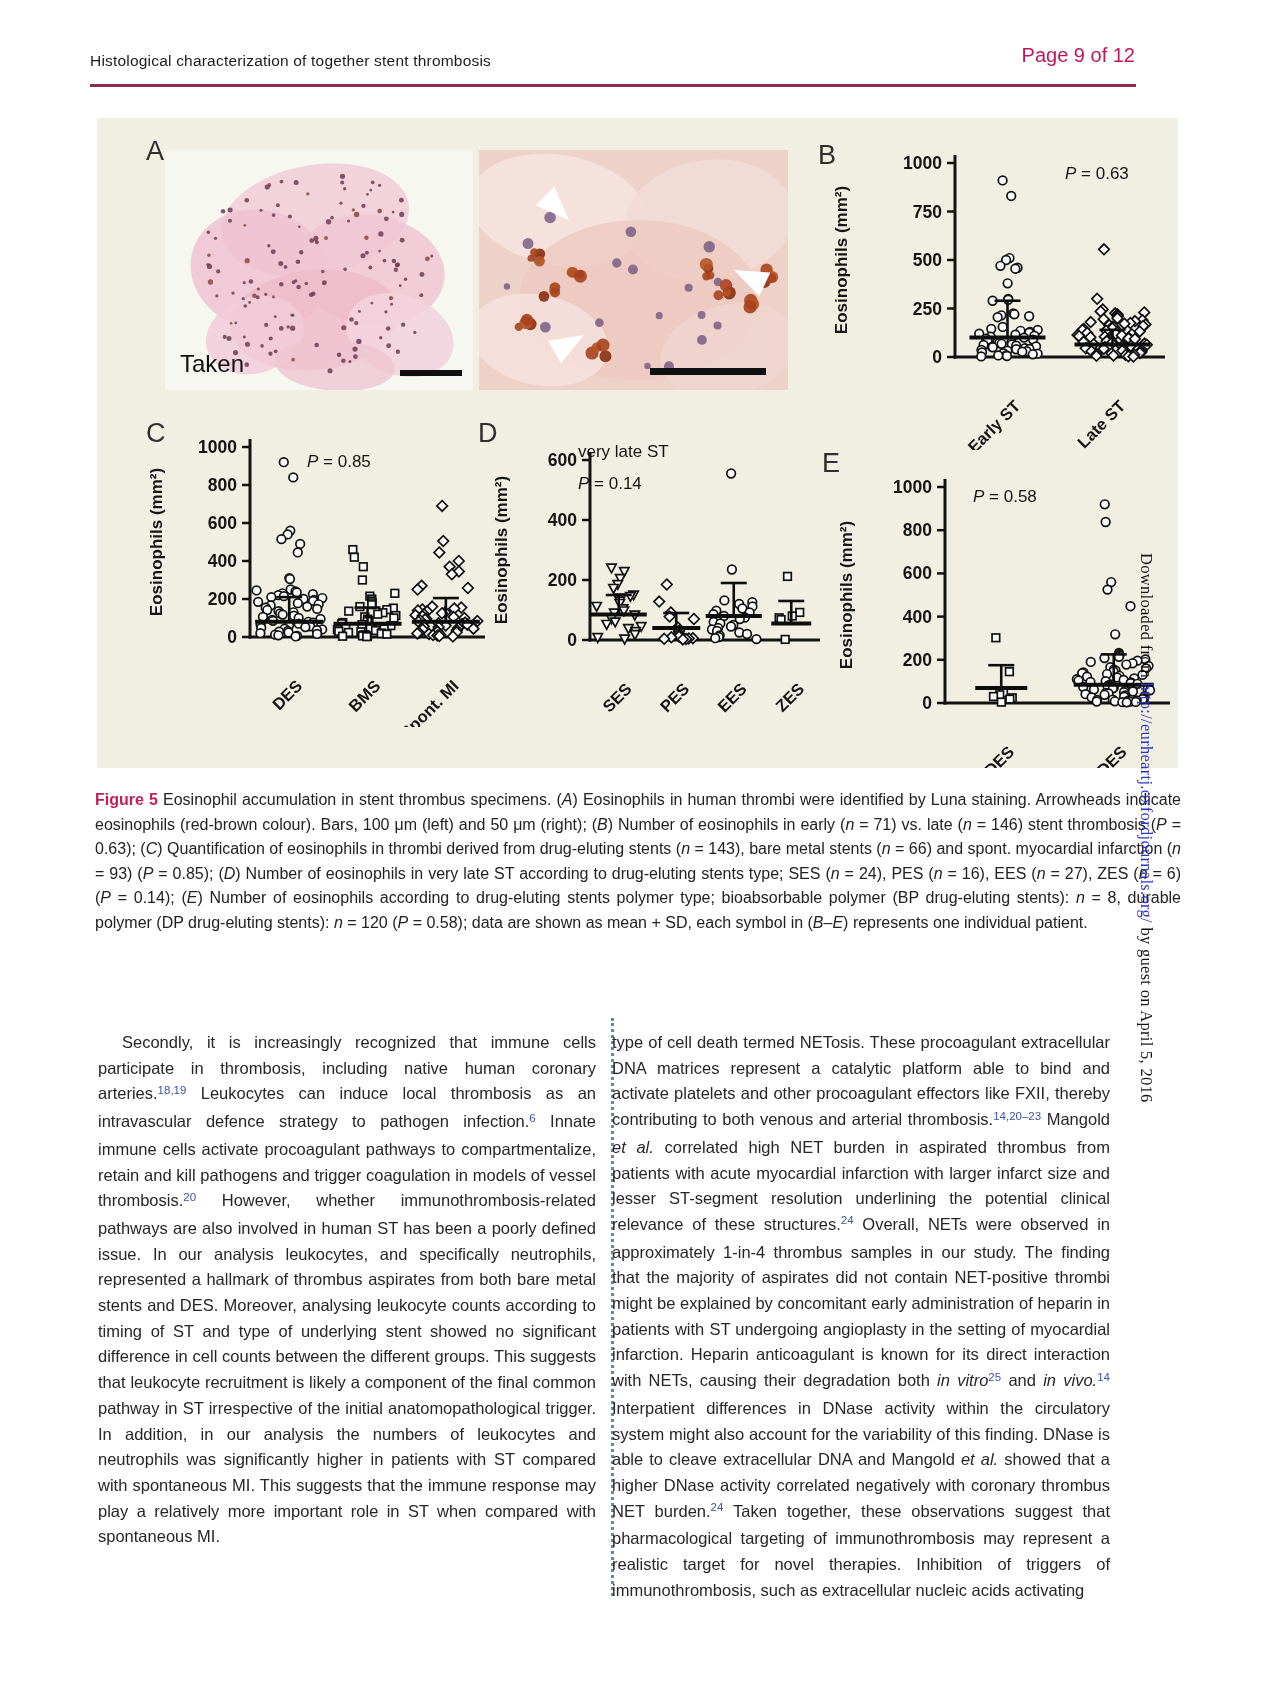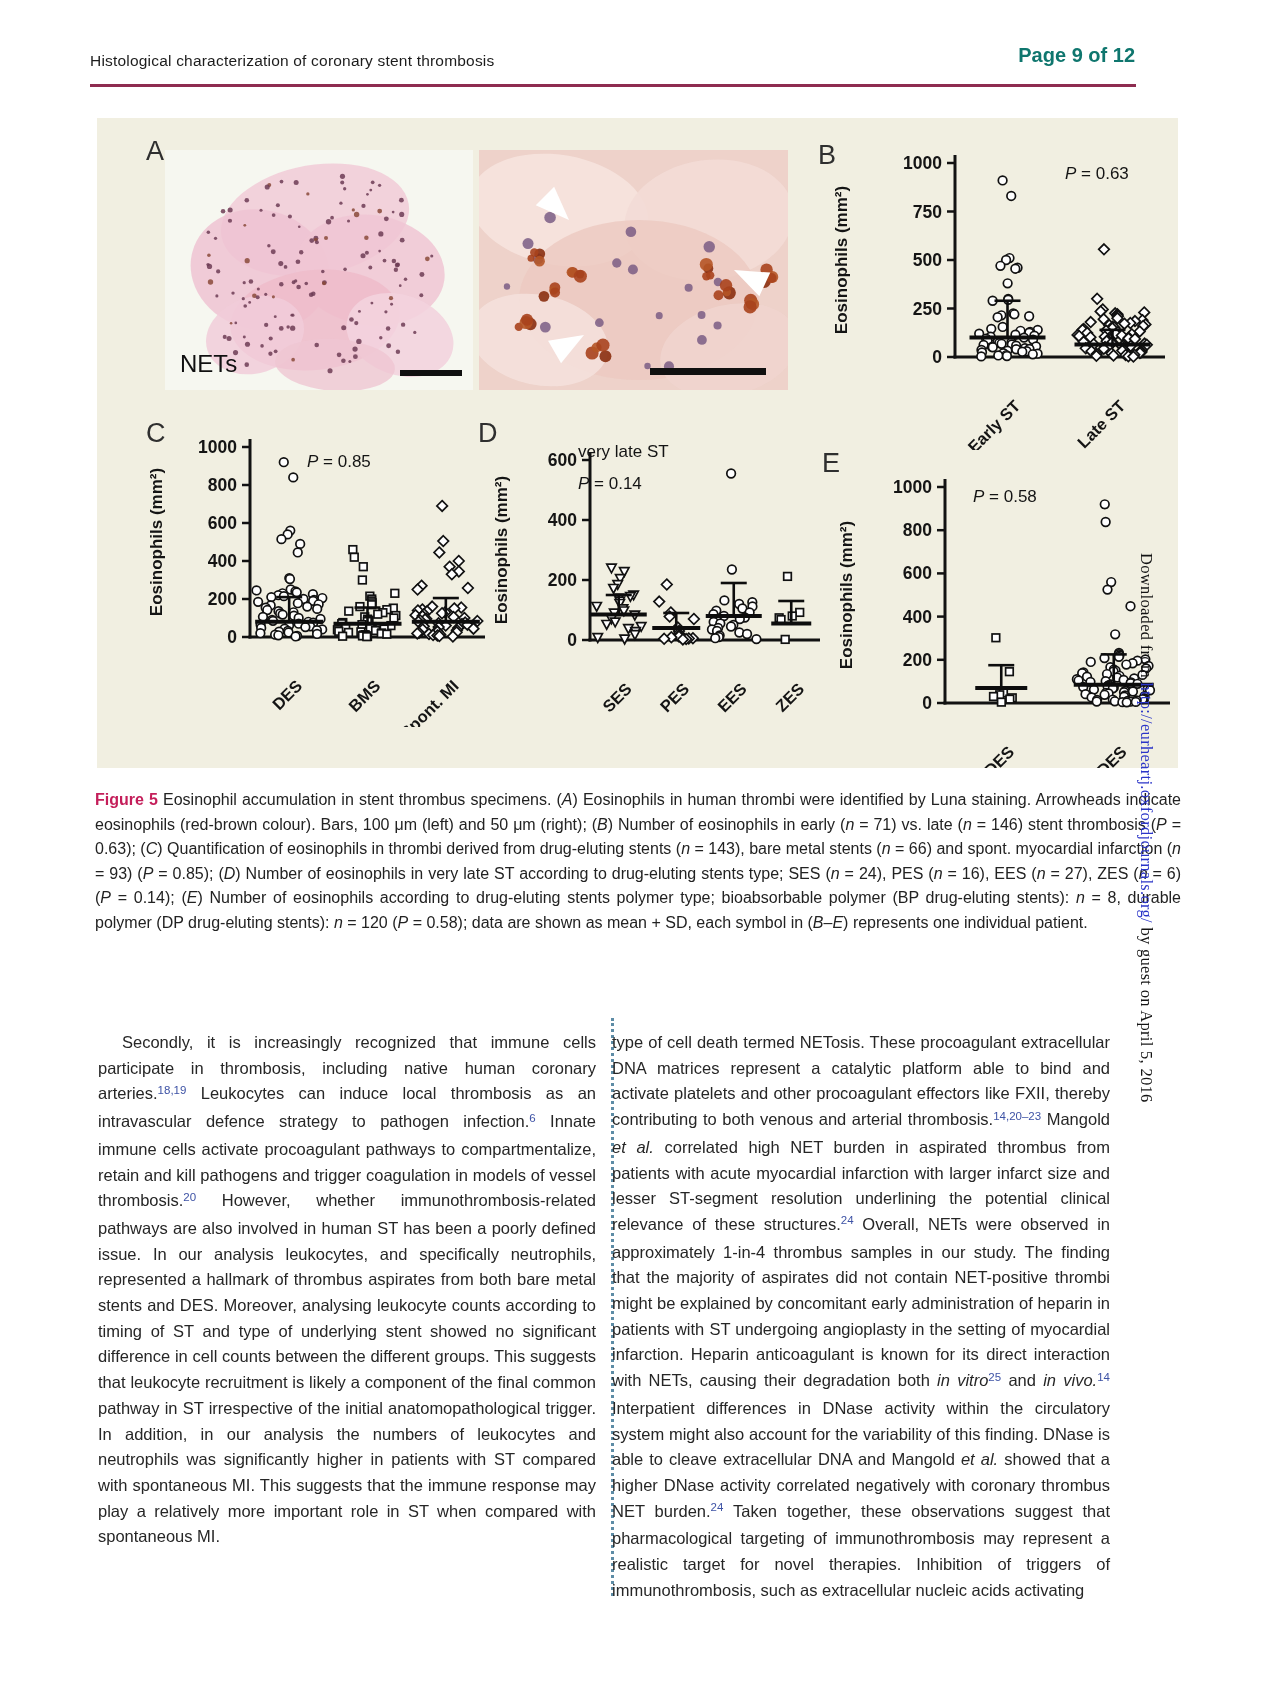--- a/index.html
+++ b/index.html
@@ -1,20 +1,20 @@
 <!DOCTYPE html>
 <html><head>
 <meta charset="utf-8">
 <style>
   html,body{margin:0;padding:0;background:#ffffff;}
   .page{position:relative;width:1280px;height:1706px;background:#ffffff;
         font-family:"Liberation Sans",sans-serif;overflow:hidden;}
   .abs{position:absolute;}
   .running-title{left:90px;top:52px;font-size:15.5px;color:#1c1c1c;letter-spacing:.2px;}
-  .page-num{right:145px;top:44px;font-size:20px;font-weight:bold;color:#0f766e;}
+  .page-num{right:145px;top:44px;font-size:20px;font-weight:normal;color:#be185d;}
   .rule{left:90px;top:84px;width:1046px;height:3px;background:#8e2c50;}
   .figure-box{left:97px;top:118px;width:1081px;height:650px;background:#f1efe1;}
   .panel-letter{font-size:27px;color:#2f2f2f;font-family:"Liberation Sans",sans-serif;}
   .hist{position:absolute;}
   .luna-label{left:180px;top:350px;font-size:24px;color:#101010;}
   .scalebar{background:#101010;}
   .caption{left:95px;top:788px;width:1086px;font-size:16px;line-height:24.6px;
            text-align:justify;color:#222;}
   .figure-label{color:#c41e5a;font-weight:bold;margin-top:22px;}
   .it{font-style:italic;}
@@ -30,21 +30,21 @@
                 font-family:"Liberation Serif",serif;font-size:16.5px;color:#141414;
                 letter-spacing:.3px;white-space:nowrap;}
   .sidebar-url{color:#2b35c8;}
   svg text{font-family:"Liberation Sans",sans-serif;fill:#141414;}
 </style>
 </head>
 <body>
 
 <div class="page">
 
-  <div class="abs running-title">Histological characterization of coronary stent thrombosis</div>
+  <div class="abs running-title">Histological characterization of together stent thrombosis</div>
   <div class="abs page-num">Page 9 of 12</div>
   <div class="abs rule"></div>
 
   <div class="abs figure-box"></div>
 
   <div class="abs panel-letter" style="left:146px;top:136px">A</div>
   <div class="abs panel-letter" style="left:818px;top:140px">B</div>
   <div class="abs panel-letter" style="left:146px;top:418px">C</div>
   <div class="abs panel-letter" style="left:478px;top:418px">D</div>
   <div class="abs panel-letter" style="left:822px;top:448px">E</div>
@@ -253,21 +253,21 @@
       <circle cx="293.3190275247907" cy="127.07057189079933" r="5.968918965752891" fill="#b55526" opacity="0.9"></circle>
       <circle cx="292.52603122004075" cy="128.014824177837" r="4.996512469166191" fill="#a8431d" opacity="0.9"></circle>
       <circle cx="113.08778338809498" cy="203.014824177837" r="6.571784792366088" fill="#a8431d" opacity="0.9"></circle>
       <circle cx="126.44418403592135" cy="206.2190084598842" r="5.968918965752891" fill="#8a2f10" opacity="0.9"></circle>
       <circle cx="117.60523372190073" cy="197.5881628439529" r="4.996512469166191" fill="#b55526" opacity="0.9"></circle>
       <circle cx="123.95592465030495" cy="195.20182443771046" r="6.591364831405372" fill="#a8431d" opacity="0.9"></circle>
       <polygon points="0,0 -34,-13 -34,13" fill="#ffffff" transform="translate(90 70) rotate(45)"></polygon>
       <polygon points="0,0 -34,-13 -34,13" fill="#ffffff" transform="translate(255 120) rotate(205)"></polygon>
       <polygon points="0,0 -34,-13 -34,13" fill="#ffffff" transform="translate(105 185) rotate(-30)"></polygon>
     </svg>
-  <div class="abs luna-label">NETs</div>
+  <div class="abs luna-label">Taken</div>
   <div class="abs scalebar" style="left:400px;top:370px;width:62px;height:6px"></div>
   <div class="abs scalebar" style="left:650px;top:368px;width:116px;height:7px"></div>
 
   <svg class="abs" style="left:820px;top:135px" width="360" height="315" viewBox="0 0 360 315">
       <g>
         <line x1="135" y1="20" x2="135" y2="223.5" stroke="#121212" stroke-width="3"></line>
         <line x1="133.5" y1="222" x2="345" y2="222" stroke="#121212" stroke-width="3"></line>
         <line x1="127" y1="222" x2="135" y2="222" stroke="#121212" stroke-width="2.5"></line>
         <text x="122" y="228" text-anchor="end" font-size="17.5" font-weight="bold">0</text>
         <line x1="127" y1="173.5" x2="135" y2="173.5" stroke="#121212" stroke-width="2.5"></line>

